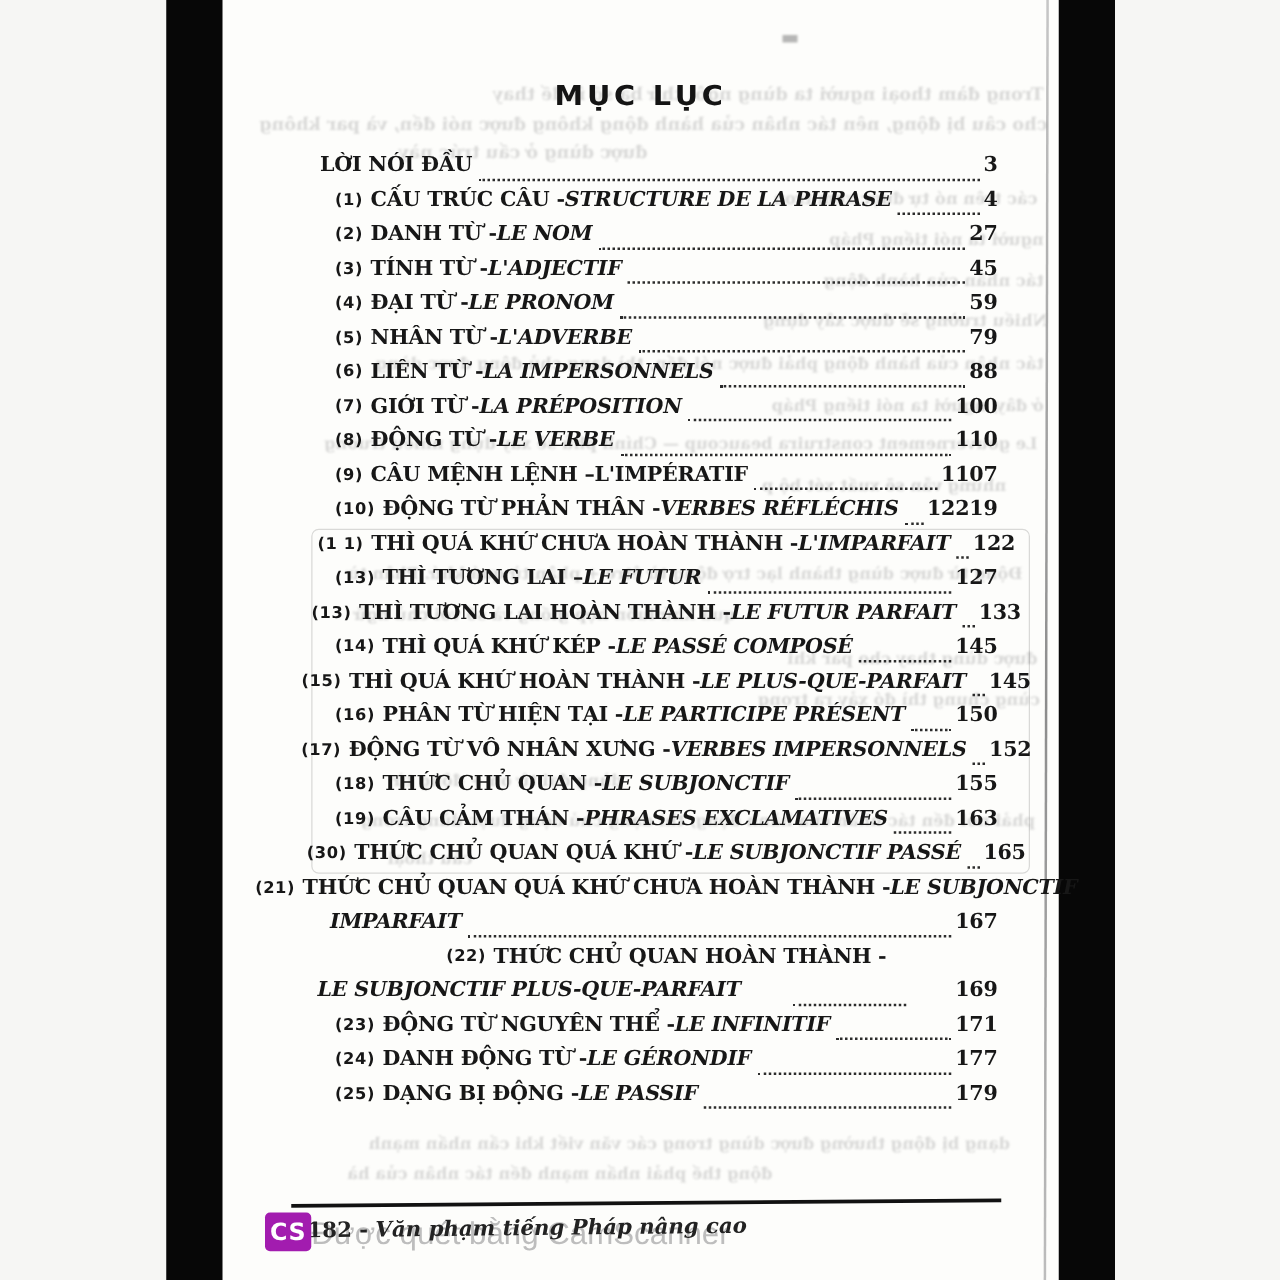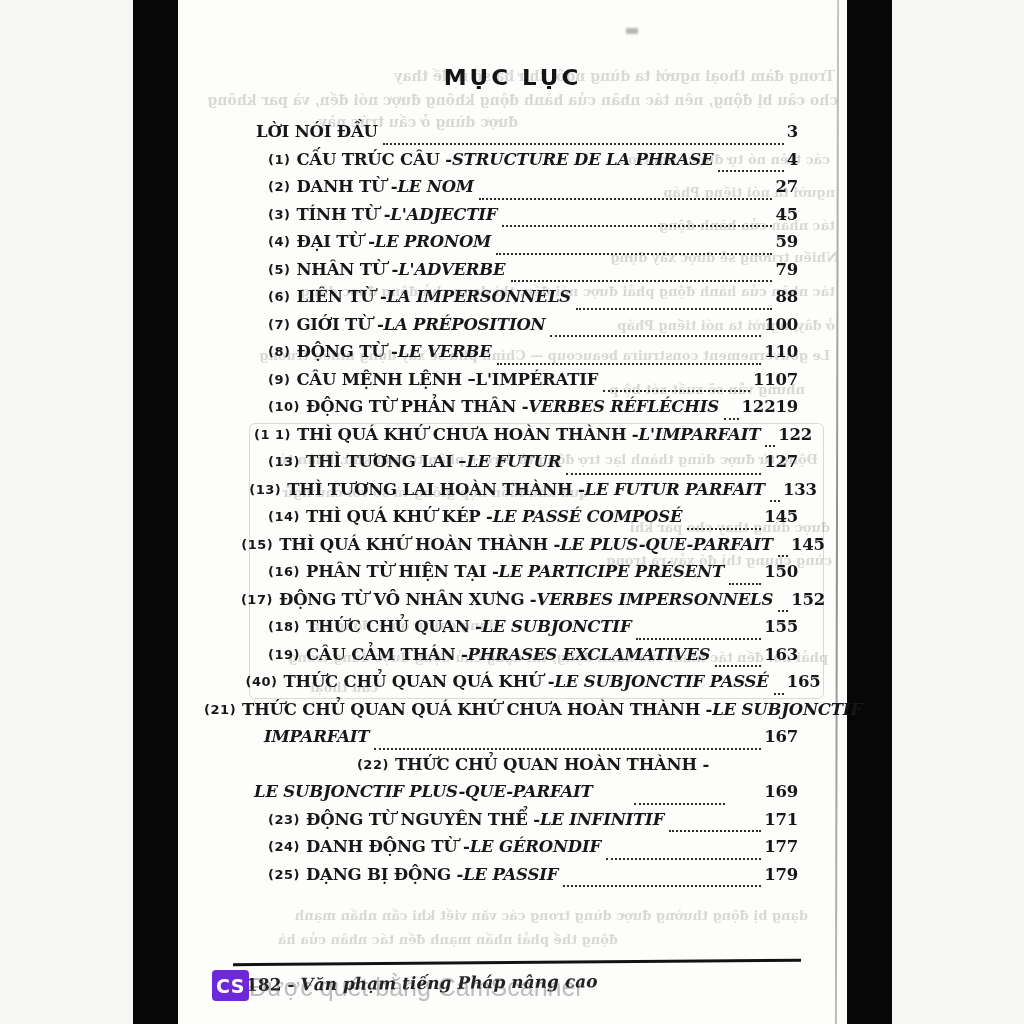--- a/index.html
+++ b/index.html
@@ -56,21 +56,21 @@
   .speck{
     position:absolute;left:626px;top:28px;width:12px;height:6px;
     background:rgba(0,0,0,.28);filter:blur(1px);
   }
   .footer-rule{
     position:absolute;left:233px;top:961px;width:568px;height:3px;
     background:#121212;transform:rotate(-0.45deg);
   }
   .cs-badge{
     position:absolute;left:212px;top:970px;width:37px;height:31px;
-    background:#6d28d9;border-radius:4px;color:#ffffff;
+    background:#a21caf;border-radius:4px;color:#ffffff;
     font-family:"DejaVu Sans", sans-serif;font-weight:bold;font-size:19px;
     display:flex;align-items:center;justify-content:center;z-index:3;
     letter-spacing:.5px;
   }
   .watermark{
     position:absolute;left:249px;top:973px;z-index:1;color:#bdbdbd;
     font-family:Liberation Sans, sans-serif;font-size:25px;white-space:nowrap;
   }
   .footer-text{
     position:absolute;left:246px;top:973px;z-index:2;color:#222;
@@ -247,21 +247,21 @@
       <span class="pg">155</span>
     </div>
     <div class="toc-row">
       <span class="num">(19)</span>
       <span class="vn">CÂU CẢM THÁN - </span>
       <span class="fr">PHRASES EXCLAMATIVES</span>
       <span class="lead"></span>
       <span class="pg">163</span>
     </div>
     <div class="toc-row">
-      <span class="num">(40)</span>
+      <span class="num">(30)</span>
       <span class="vn">THỨC CHỦ QUAN QUÁ KHỨ - </span>
       <span class="fr">LE SUBJONCTIF PASSÉ</span>
       <span class="lead"></span>
       <span class="pg">165</span>
     </div>
     <div class="toc-row">
       <span class="num">(21)</span>
       <span class="vn">THỨC CHỦ QUAN QUÁ KHỨ CHƯA HOÀN THÀNH - </span>
       <span class="fr">LE SUBJONCTIF</span>
     </div>

